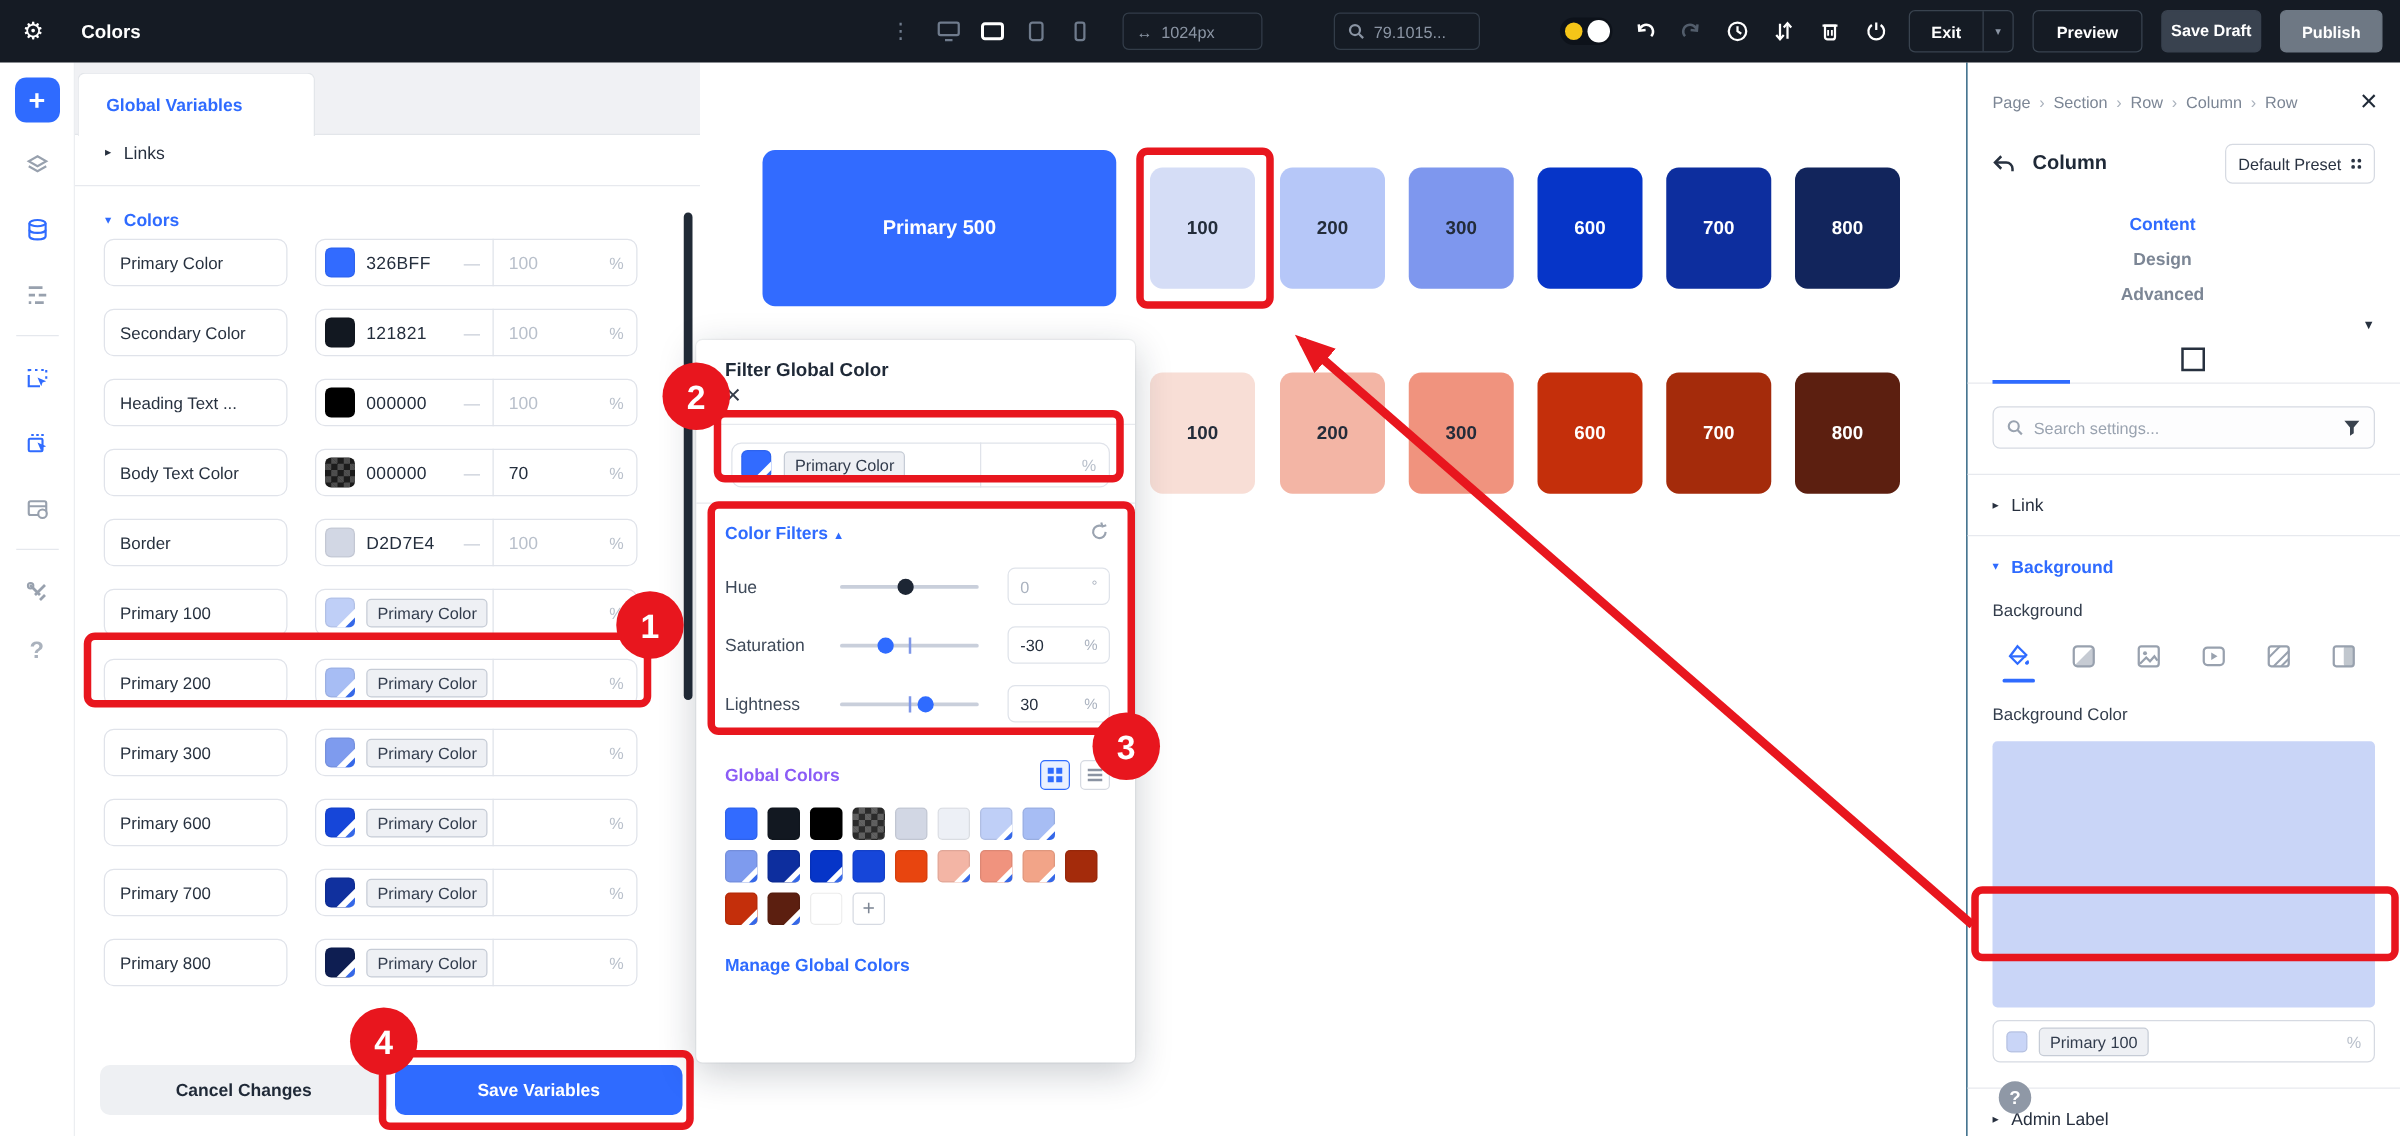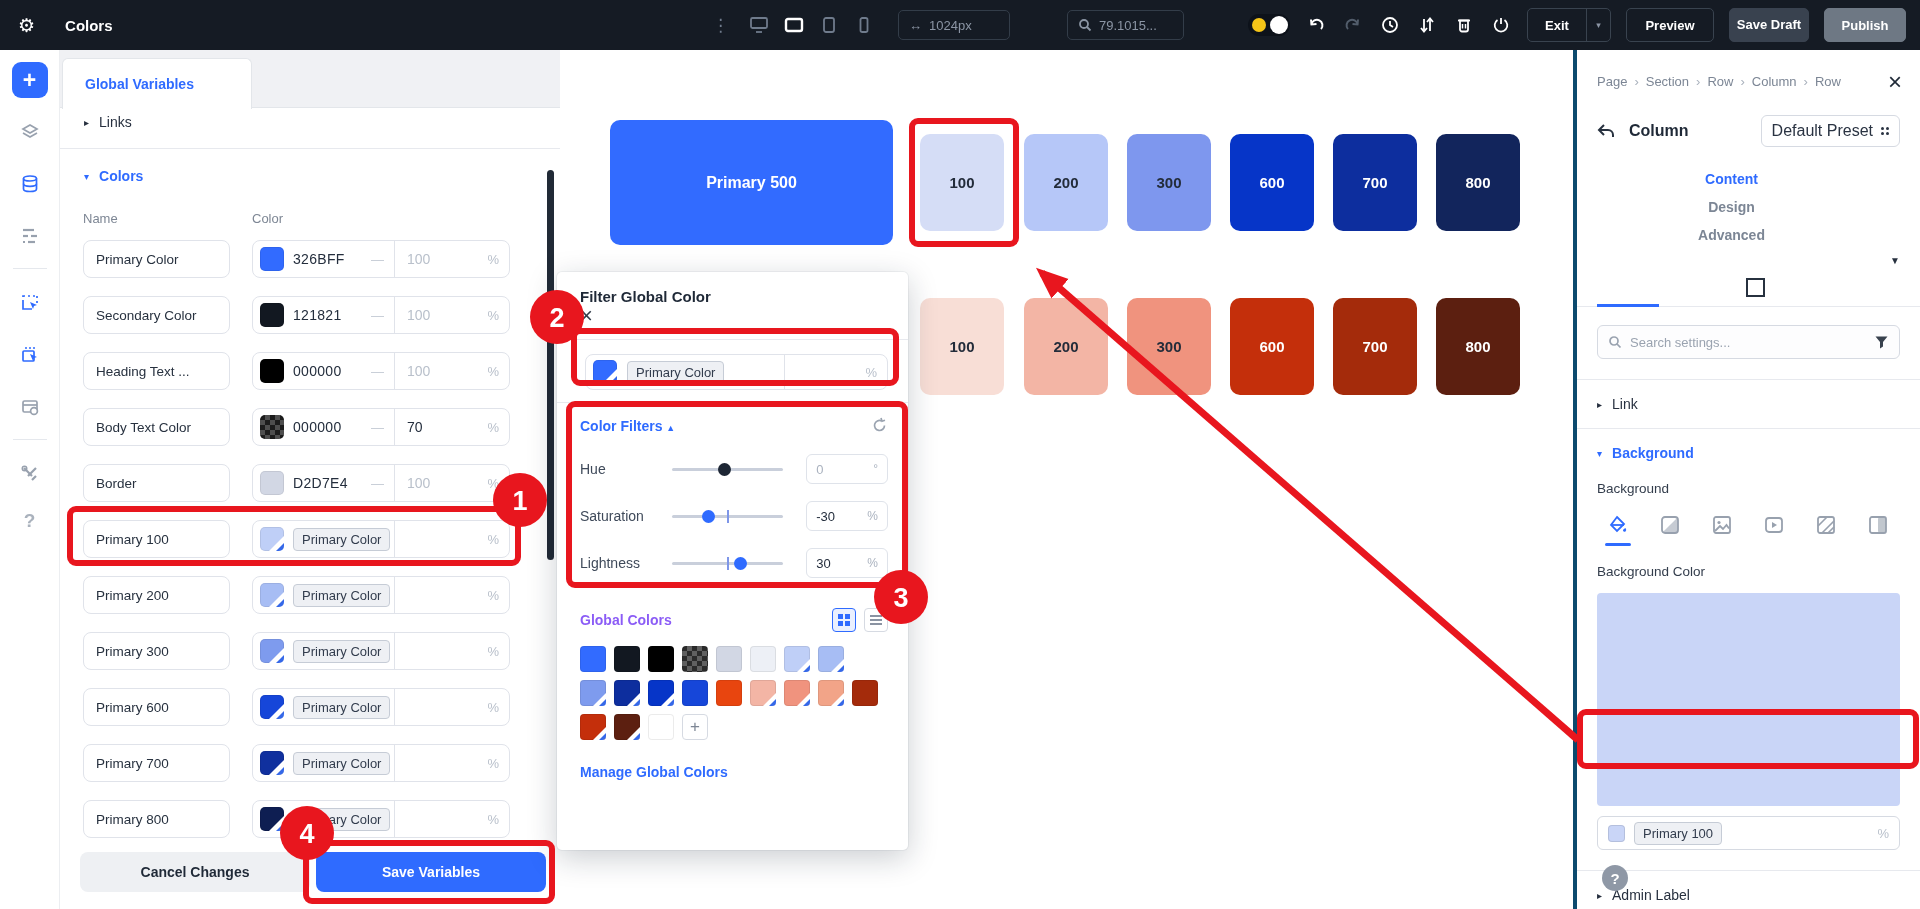--- a/index.html
+++ b/index.html
@@ -119,28 +119,28 @@
   .gsw.corner::before { content:""; position:absolute; right:0; bottom:0; border-left:13px solid transparent; border-bottom:13px solid #fff; }
   .gsw.corner::after { content:""; position:absolute; right:0; bottom:0; border-left:7px solid transparent; border-bottom:7px solid #3568e8; }
   .gsw.checker::before { content:""; position:absolute; inset:0;
     background-image:linear-gradient(45deg, rgba(255,255,255,.25) 25%, transparent 25%, transparent 75%, rgba(255,255,255,.25) 75%),
                      linear-gradient(45deg, rgba(255,255,255,.25) 25%, transparent 25%, transparent 75%, rgba(255,255,255,.25) 75%);
     background-size:10px 10px; background-position:0 0,5px 5px; }
   .gsw.plus { background:#fff; border:1px solid #d6dae2; box-shadow:none; display:flex; align-items:center; justify-content:center; color:#7d8694; font-size:17px; }
   .manage-link { padding:24px 0 0 23px; color:#2f6bff; font-weight:700; font-size:14px; }
 
   
-  .sidebar { position:absolute; left:1573px; top:50px; width:347px; height:859px; background:#fff; border-left:4px solid #0c4a6e; z-index:10; }
+  .sidebar { position:absolute; left:1573px; top:50px; width:347px; height:859px; background:#fff; border-left:1px solid #0c4a6e; z-index:10; }
   .sb-crumbs { display:flex; align-items:center; gap:7px; padding:24px 0 0 20px; font-size:13px; color:#7c8695; }
   .sb-crumbs .sep { color:#aab2bd; }
   .sb-x { position:absolute; right:18px; top:20px; font-size:24px; color:#1f2937; line-height:1; }
   .sb-titlerow { display:flex; align-items:center; padding:26px 20px 0 20px; }
   .sb-back { color:#27313f; margin-right:14px; display:flex; }
   .sb-title { font-size:16px; font-weight:700; color:#1f2937; flex:1; }
-  .sb-preset { height:32px; border:1px solid #d6dae2; border-radius:6px; display:flex; align-items:center; gap:8px; padding:0 10px; font-size:16px; color:#2a3342; background:#fff; }
+  .sb-preset { height:32px; border:1px solid #d6dae2; border-radius:6px; display:flex; align-items:center; gap:8px; padding:0 10px; font-size:13px; color:#2a3342; background:#fff; }
   .preset-dots { display:grid; grid-template-columns:3px 3px; grid-gap:2px; }
   .preset-dots i { width:3px; height:3px; background:#2a3342; border-radius:50%; }
   .sb-tabs { display:flex; align-items:center; padding:24px 20px 0 20px; position:relative;flex-direction:column; }
   .sb-tab { font-size:14px; font-weight:700; color:#7c8695; margin-right:34px; padding-bottom:12px; }
   .sb-tab.active { color:#2f6bff; }
   .sb-caret { margin-left:auto; color:#27313f; font-size:10px; padding-bottom:12px; }
   .sb-square { width:19px; height:19px; border:2px solid #27313f; margin-left:14px; margin-bottom:10px; }
   .sb-tabline { position:absolute; left:0; bottom:0; width:347px; height:1px; background:#e7e9ee; }
   .sb-tabunder { position:absolute; left:20px; bottom:0; width:62px; height:3px; background:#2f6bff; }
   .sb-search { margin:18px 20px 0; height:34px; border:1px solid #d6dae2; border-radius:6px; display:flex; align-items:center; gap:8px; padding:0 10px; background:#fdfdfe; }
@@ -331,24 +331,20 @@
   </div>
   <div class="p-body">
     <div class="sec-row" style="height:24px; margin-top:2px;">
       <span class="tri">▸</span>
       <span>Links</span>
     </div>
     <div class="p-div" style="margin-top:14px;"></div>
     <div class="sec-row blue" style="margin-top:12px;">
       <span class="tri">▾</span>
       <span>Colors</span>
-    </div>
-    <div class="cols-hdr">
-      <span class="h1">Name</span>
-      <span>Color</span>
     </div>
     <div class="var-rows" id="var-rows">
   <div class="var-row">
     <input class="name-input" readonly="" value="Primary Color" style="">
     <div class="color-ctl">
       <div class="left">
         <span class="swatch" style="background: rgb(50, 107, 255);"></span>
         <span class="hex">326BFF</span>
 
         <span class="dash">—</span>

